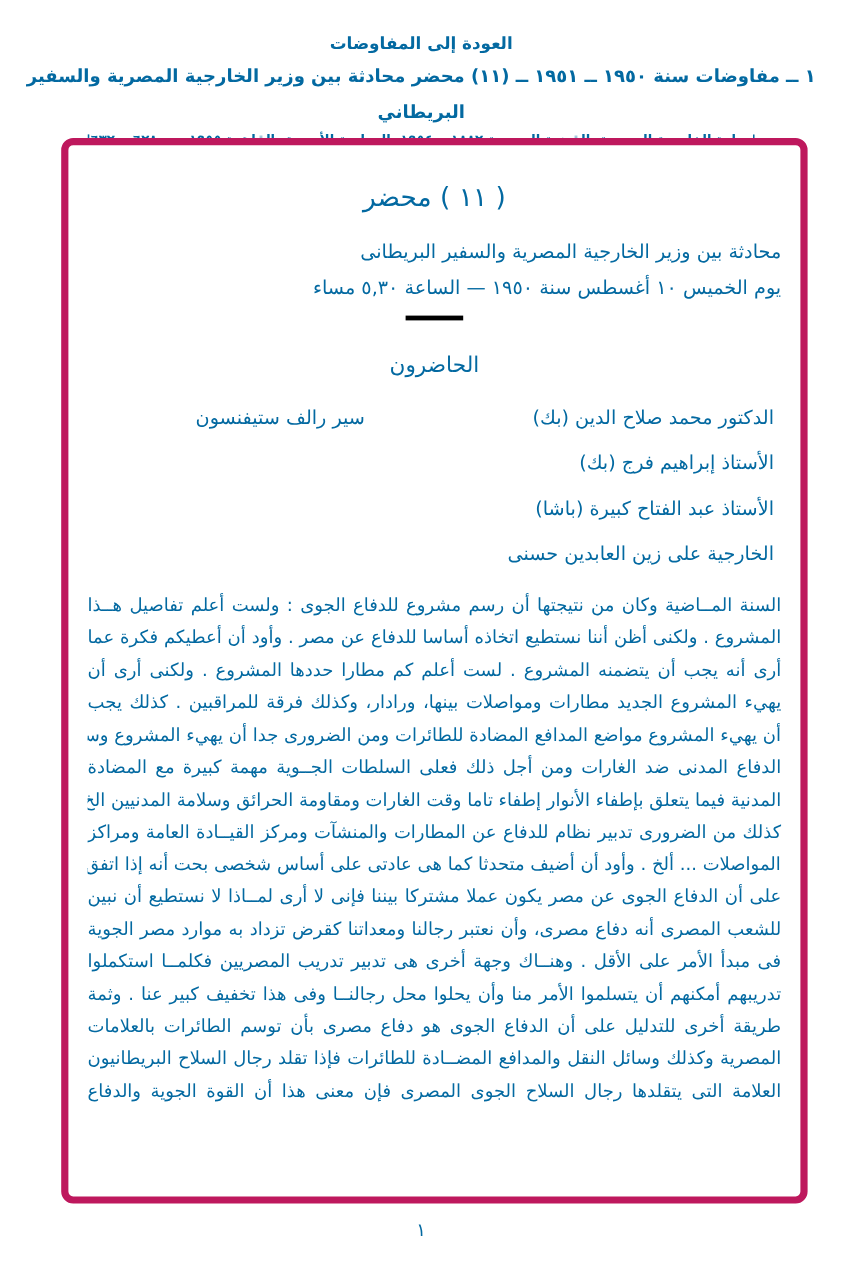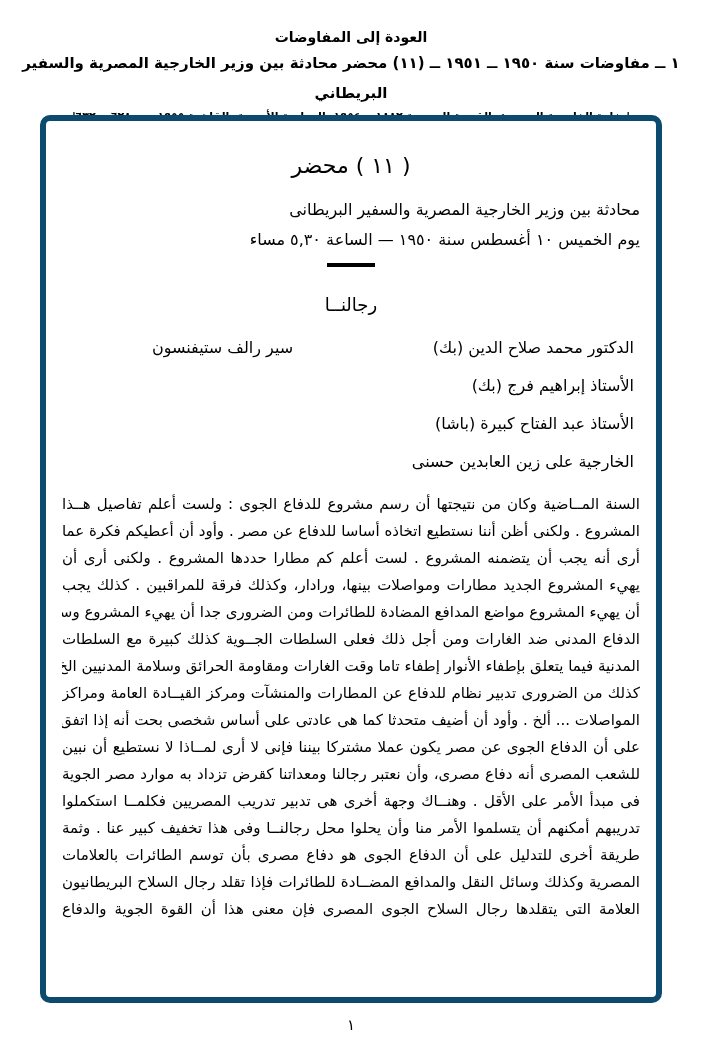--- a/index.html
+++ b/index.html
@@ -6,21 +6,21 @@
     margin: 0;
     padding: 0;
     background: #ffffff;
     font-family: "DejaVu Sans", sans-serif;
   }
   .page {
     position: relative;
     width: 702px;
     height: 1057px;
     background: #ffffff;
-    color: #000000;
+    color: #0369a1;
     overflow: hidden;
     direction: rtl;
   }
   
   .top-header {
     padding-top: 26px;
     text-align: center;
   }
   .top-header .h1 {
     font-size: 14px;
@@ -34,25 +34,25 @@
     letter-spacing: 0.2px;
   }
   .top-header .h3 {
     font-size: 11px;
     font-weight: bold;
     line-height: 18px;
   }
   
   .doc-frame {
     position: absolute;
-    left: 40px;
+    left: 51px;
     top: 115px;
     width: 578px;
     height: 876px;
-    border: 6px solid #0c4a6e;
+    border: 6px solid #be185d;
     border-radius: 10px;
     background: #ffffff;
     padding: 0 16px;
     box-sizing: content-box;
   }
   .doc-title {
     margin-top: 30px;
     text-align: center;
     font-size: 22px;
     line-height: 30px;
@@ -133,21 +133,21 @@
     <div class="h3">'وزارة الخارجية المصرية، القضية المصرية ١٨٨٢ ــ ١٩٥٤، المطبعة الأميرية بالقاهرة ١٩٥٥، ص ٦٢٨ ــ ٦٣٢'</div>
   </div>
 
   <div class="doc-frame">
 
     <div class="doc-title">( ١١ ) محضر</div>
     <div class="doc-subtitle">محادثة بين وزير الخارجية المصرية والسفير البريطانى</div>
     <div class="doc-dateline">يوم الخميس ١٠ أغسطس سنة ١٩٥٠ — الساعة ٥,٣٠ مساء</div>
     <div class="doc-rule"></div>
 
-    <div class="attendees-heading">رجالنــا</div>
+    <div class="attendees-heading">الحاضرون</div>
 
     <div class="attendees">
       <div class="attendee-row">
         <span class="name">الدكتور محمد صلاح الدين (بك)</span>
         <span class="counterpart">سير رالف ستيفنسون</span>
       </div>
       <div class="attendee-row">
         <span class="name">الأستاذ إبراهيم فرج (بك)</span>
       </div>
       <div class="attendee-row">
@@ -157,21 +157,21 @@
         <span class="name">الخارجية على زين العابدين حسنى</span>
       </div>
     </div>
 
     <div class="body-paragraph">
       <div class="body-line">السنة المــاضية وكان من نتيجتها أن رسم مشروع للدفاع الجوى : ولست أعلم تفاصيل هــذا</div>
       <div class="body-line">المشروع . ولكنى أظن أننا نستطيع اتخاذه أساسا للدفاع عن مصر . وأود أن أعطيكم فكرة عما</div>
       <div class="body-line">أرى أنه يجب أن يتضمنه المشروع . لست أعلم كم مطارا حددها المشروع . ولكنى أرى أن</div>
       <div class="body-line">يهيء المشروع الجديد مطارات ومواصلات بينها، ورادار، وكذلك فرقة للمراقبين . كذلك يجب</div>
       <div class="body-line">أن يهيء المشروع مواضع المدافع المضادة للطائرات ومن الضرورى جدا أن يهيء المشروع وسائل</div>
-      <div class="body-line">الدفاع المدنى ضد الغارات ومن أجل ذلك فعلى السلطات الجــوية كذلك كبيرة مع السلطات</div>
+      <div class="body-line">الدفاع المدنى ضد الغارات ومن أجل ذلك فعلى السلطات الجــوية مهمة كبيرة مع المضادة</div>
       <div class="body-line">المدنية فيما يتعلق بإطفاء الأنوار إطفاء تاما وقت الغارات ومقاومة الحرائق وسلامة المدنيين الخ .</div>
       <div class="body-line">كذلك من الضرورى تدبير نظام للدفاع عن المطارات والمنشآت ومركز القيــادة العامة ومراكز</div>
       <div class="body-line">المواصلات ... ألخ . وأود أن أضيف متحدثا كما هى عادتى على أساس شخصى بحت أنه إذا اتفق</div>
       <div class="body-line">على أن الدفاع الجوى عن مصر يكون عملا مشتركا بيننا فإنى لا أرى لمــاذا لا نستطيع أن نبين</div>
       <div class="body-line">للشعب المصرى أنه دفاع مصرى، وأن نعتبر رجالنا ومعداتنا كقرض تزداد به موارد مصر الجوية</div>
       <div class="body-line">فى مبدأ الأمر على الأقل . وهنــاك وجهة أخرى هى تدبير تدريب المصريين فكلمــا استكملوا</div>
       <div class="body-line">تدريبهم أمكنهم أن يتسلموا الأمر منا وأن يحلوا محل رجالنــا وفى هذا تخفيف كبير عنا . وثمة</div>
       <div class="body-line">طريقة أخرى للتدليل على أن الدفاع الجوى هو دفاع مصرى بأن توسم الطائرات بالعلامات</div>
       <div class="body-line">المصرية وكذلك وسائل النقل والمدافع المضــادة للطائرات فإذا تقلد رجال السلاح البريطانيون</div>
       <div class="body-line">العلامة التى يتقلدها رجال السلاح الجوى المصرى فإن معنى هذا أن القوة الجوية والدفاع</div>

